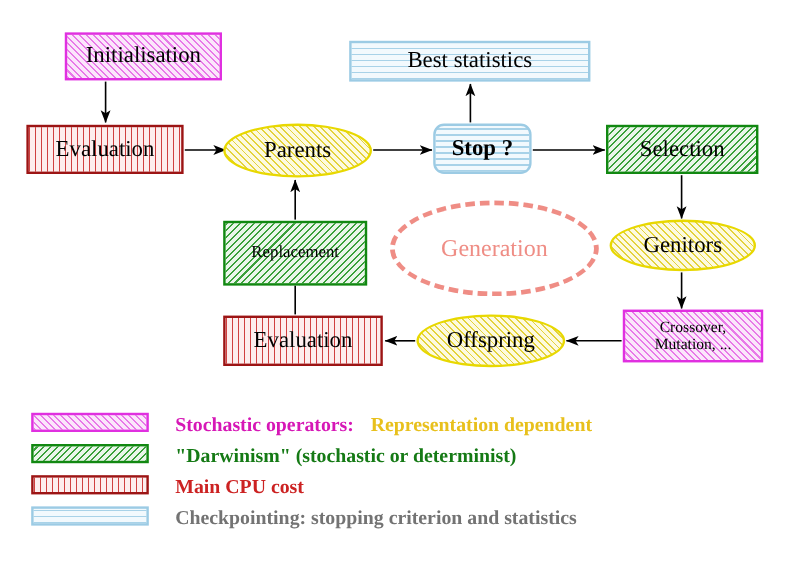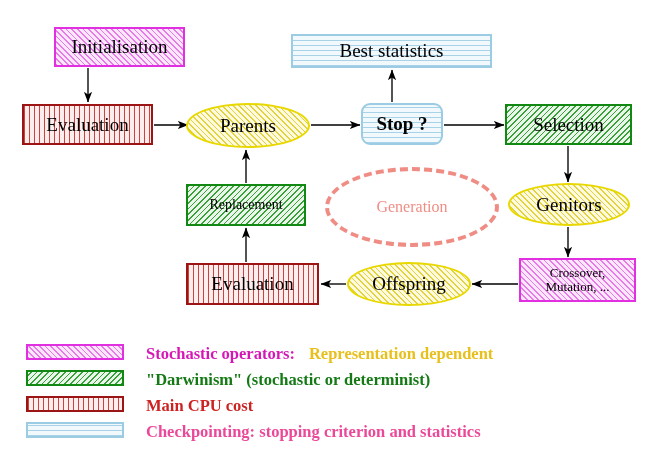--- a/index.html
+++ b/index.html
@@ -180,40 +180,40 @@
       </div>
       <div class="node box fill-magenta" style="left: 519px; top: 258px; width: 117px; height: 44px; font-size: 13px;">
         <span class="node-label">Crossover,<br>Mutation, ...</span>
       </div>
       <div class="node ellipse fill-yellow" style="left: 347px; top: 262px; width: 124px; height: 44px; font-size: 19px;">
         <span class="node-label">Offspring</span>
       </div>
       <div class="node box fill-red" style="left: 186px; top: 263px; width: 133px; height: 42px; font-size: 19px;">
         <span class="node-label">Evaluation</span>
       </div>
-      <div class="node box fill-green" style="left: 186px; top: 184px; width: 120px; height: 42px; font-size: 14px; text-align: center;">
+      <div class="node box fill-green" style="left: 186px; top: 184px; width: 120px; height: 54px; font-size: 14px; text-align: center;">
         <span class="node-label">Replacement</span>
       </div>
-      <div class="node dashed-ellipse " style="left: 325px; top: 167px; width: 174px; height: 80px; font-size: 16px;">
+      <div class="node dashed-ellipse " style="left: 325px; top: 167px; width: 174px; height: 80px; font-size: 20px;">
         <span class="node-label" style="color: rgb(239, 141, 133);">Generation</span>
       </div>
     </div>
 
   <div id="legend">
       <div class="legend-row">
         <div class="legend-swatch fill-magenta"></div>
         <div class="legend-text"><span style="color: rgb(214, 23, 182);">Stochastic operators:</span><span class="second" style="color: rgb(232, 192, 28);">Representation dependent</span></div>
       </div>
       <div class="legend-row">
         <div class="legend-swatch fill-green"></div>
         <div class="legend-text"><span style="color: rgb(21, 122, 21);">"Darwinism" (stochastic or determinist)</span></div>
       </div>
       <div class="legend-row">
         <div class="legend-swatch fill-red"></div>
         <div class="legend-text"><span style="color: rgb(204, 34, 34);">Main CPU cost</span></div>
       </div>
       <div class="legend-row">
         <div class="legend-swatch fill-blue"></div>
-        <div class="legend-text"><span style="color: #ec4899;">Checkpointing: stopping criterion and statistics</span></div>
+        <div class="legend-text"><span style="color: #737373;">Checkpointing: stopping criterion and statistics</span></div>
       </div>
     </div>
 
 </div>
 
 </body></html>

